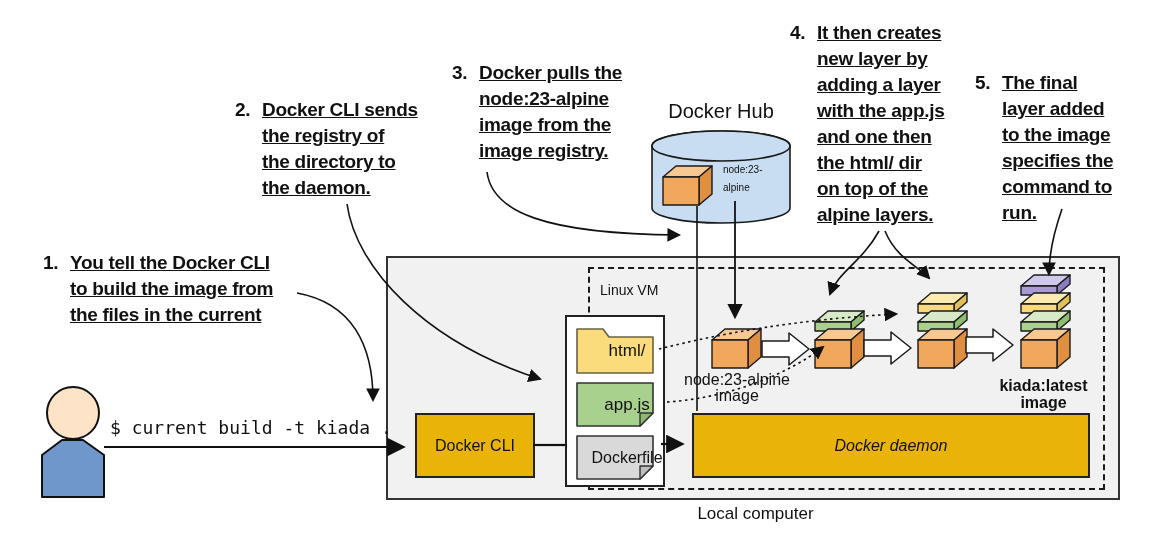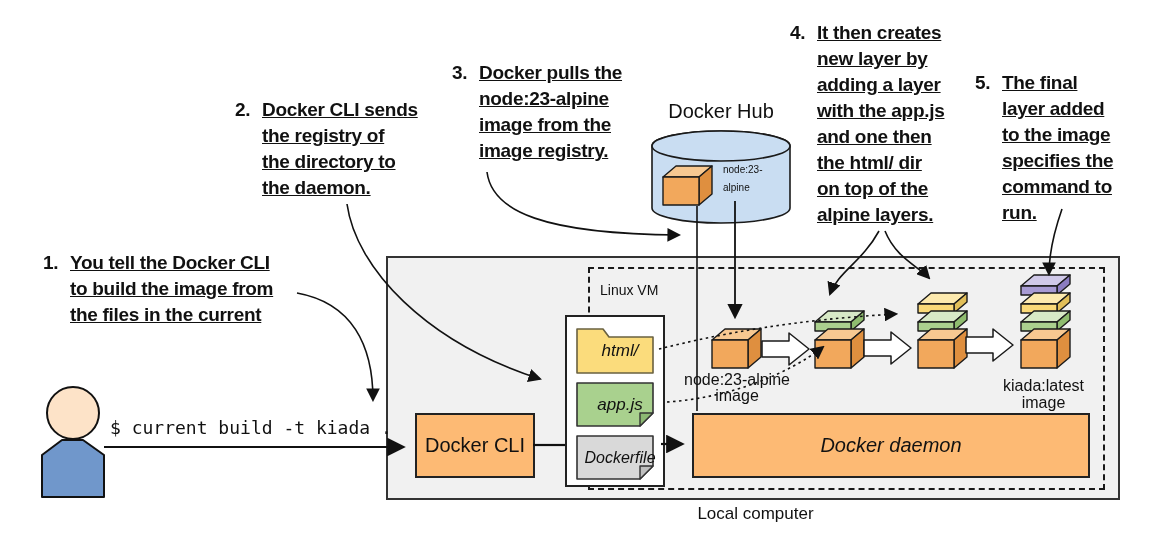--- a/index.html
+++ b/index.html
@@ -14,29 +14,29 @@
   .ann-line{display:block;white-space:nowrap;text-decoration:underline;}
 
   
   .lbl{position:absolute;font-size:17px;line-height:19px;color:#111;white-space:nowrap;z-index:45;}
   .lbl.center{text-align:center;}
 
   
   .outer-box{left:386px;top:256px;width:730px;height:240px;background:#f1f1f1;
              border:2px solid #333;z-index:5;}
   .vm-box{left:588px;top:267px;width:513px;height:219px;border:2px dashed #1a1a1a;z-index:8;}
-  .blue-box{background:#fdba74;border:2px solid #222;display:flex;align-items:center;
-            justify-content:center;font-size:20px;z-index:15;}
+  .blue-box{background:#eab308;border:2px solid #222;display:flex;align-items:center;
+            justify-content:center;font-size:16px;z-index:15;}
   .files-box{left:565px;top:315px;width:96px;height:168px;background:#fff;
              border:2px solid #222;z-index:15;}
 
   
   .fileicon{position:absolute;left:9px;width:78px;z-index:16;}
-  .fileicon .cap{position:absolute;left:5px;top:0;width:100%;height:100%;display:flex;
-                 align-items:center;justify-content:center;font-size:17px;color:#111;font-style:italic;}
+  .fileicon .cap{position:absolute;left:12px;top:0;width:100%;height:100%;display:flex;
+                 align-items:center;justify-content:center;font-size:17px;color:#111;}
   svg{display:block;}
   .stk{position:absolute;z-index:20;overflow:visible;}
   .cube-front{fill:#f2a85c;} .cube-top{fill:#f7c891;} .cube-side{fill:#df8f3f;}
   .grn-front{fill:#abd08e;} .grn-top{fill:#d7e9c6;} .grn-side{fill:#8fbc6f;}
   .yel-front{fill:#fad978;} .yel-top{fill:#fdeaae;} .yel-side{fill:#e2bf59;}
   .pur-front{fill:#a89bd4;} .pur-top{fill:#d0c9e9;} .pur-side{fill:#8b7cc0;}
   .edged{stroke:#1a1a1a;stroke-width:1.4;stroke-linejoin:round;}
 
   #overlay{position:absolute;left:0;top:0;width:1163px;height:545px;z-index:40;pointer-events:none;}
   #cmd{left:110px;top:417px;font-family:"DejaVu Sans Mono","Liberation Mono",monospace;
@@ -154,21 +154,21 @@
        <polygon class="grn-side edged" points="36,11 49,0 49,9 36,20"></polygon>
        <polygon class="grn-front edged" points="0,11 36,11 36,20 0,20"></polygon>
       </g>
     <g transform="translate(0,54)">
        <polygon class="cube-top edged" points="0,11 13,0 49,0 36,11"></polygon>
        <polygon class="cube-side edged" points="36,11 49,0 49,28 36,39"></polygon>
        <polygon class="cube-front edged" points="0,11 36,11 36,39 0,39"></polygon>
       </g>
   </svg>
 
-  <div class="lbl center" style="left:996px;top:377px;width:95px;font-size:16px;line-height:17px;">
+  <div class="lbl center" style="left:996px;top:377px;width:95px;font-size:16px;line-height:17px;font-weight:bold;">
     <span style="display:block">kiada:latest</span>
     <span style="display:block">image</span>
   </div>
 
   <svg class="abs" style="left:33px;top:384px;z-index:20;overflow:visible" width="78" height="114">
     <polygon points="9,113 9,71 29,56 50,56 71,71 71,113" fill="#7097cb" stroke="#111" stroke-width="2" stroke-linejoin="round"></polygon>
     <circle cx="40" cy="29" r="26" fill="#fde3c8" stroke="#111" stroke-width="2"></circle>
   </svg>
   <div class="abs" id="cmd">$ current build -t kiada .</div>
 

